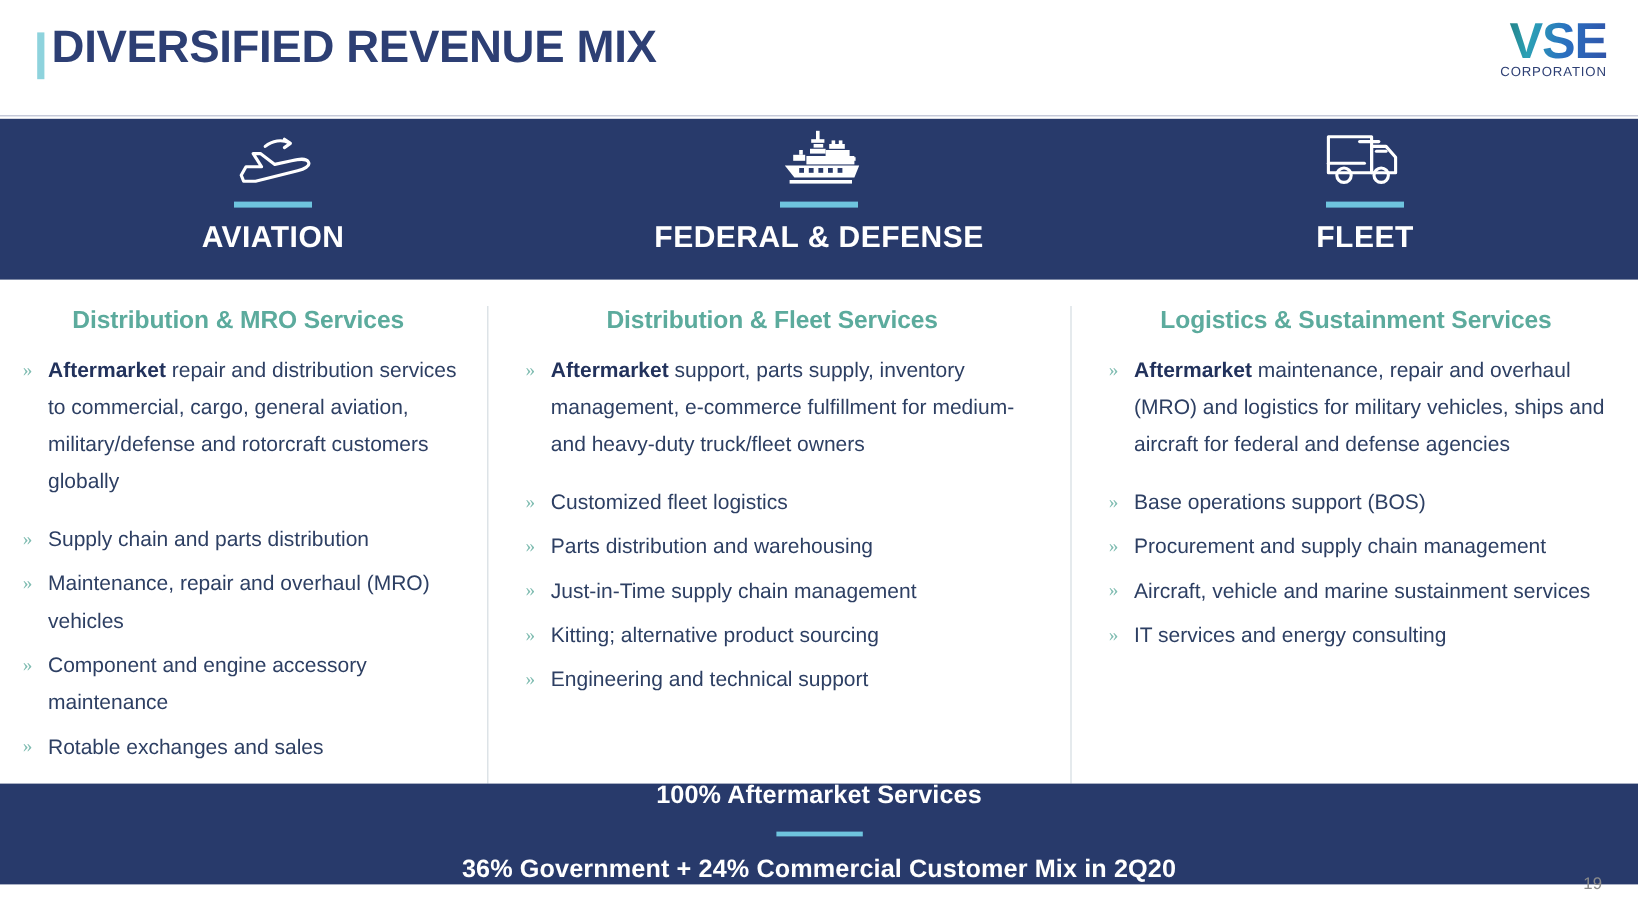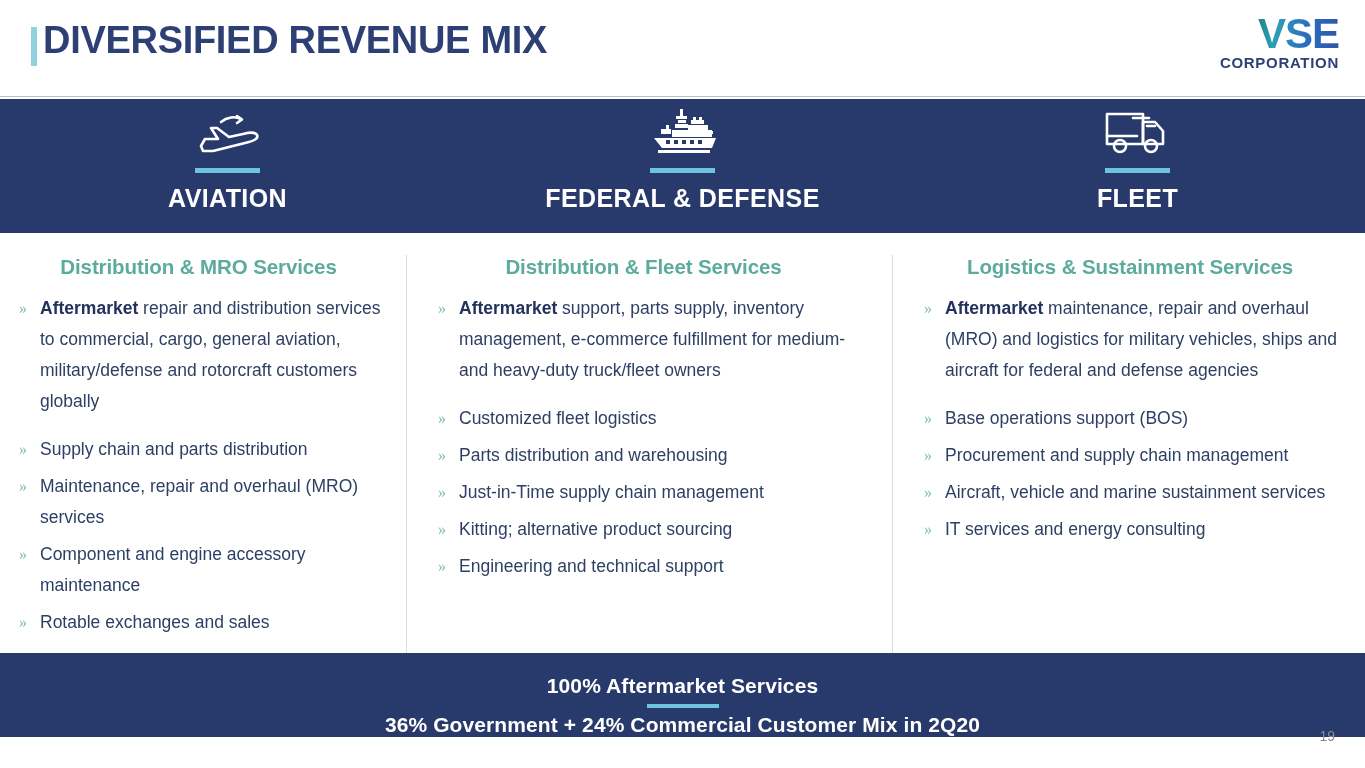--- a/index.html
+++ b/index.html
@@ -63,22 +63,22 @@
     letter-spacing: -1px;
     background: linear-gradient(100deg, #134b43 0%, #1d6e68 22%, #2ba0b5 48%, #2a6fc0 72%, #2f53a8 100%);
     -webkit-background-clip: text;
     background-clip: text;
     color: transparent;
     text-align: right;
     display: block;
   }
   .logo-word {
     font-family: "Liberation Sans", sans-serif;
-    font-size: 15px;
-    font-weight: bold;
+    font-size: 11px;
+    font-weight: normal;
     letter-spacing: 0.7px;
     color: #2d3f74;
     text-align: right;
     display: block;
     margin-top: 2px;
   }
   .hairline {
     position: absolute;
     left: 0;
     top: 96px;
@@ -199,21 +199,21 @@
   .bottom-band {
     position: absolute;
     left: 0;
     top: 653px;
     width: 1365px;
     height: 84px;
     background: #283a6b;
     display: flex;
     flex-direction: column;
     align-items: center;
-    justify-content: flex-end;
+    justify-content: space-between;
   }
   .bb-line1 {
     font-family: "Liberation Sans", sans-serif;
     font-size: 21px;
     font-weight: bold;
     color: #ffffff;
     letter-spacing: 0.1px;
     margin-top: -2px;
   }
   .bb-rule {
@@ -322,21 +322,21 @@
         <div class="bullet bullet-lead">
           <span class="bullet-mark">»</span>
           <span class="bullet-text"><b>Aftermarket</b><span> repair and distribution services to commercial, cargo, general aviation, military/defense and rotorcraft customers globally</span></span>
         </div>
         <div class="bullet">
           <span class="bullet-mark">»</span>
           <span class="bullet-text">Supply chain and parts distribution</span>
         </div>
         <div class="bullet">
           <span class="bullet-mark">»</span>
-          <span class="bullet-text">Maintenance, repair and overhaul (MRO) services</span>
+          <span class="bullet-text">Maintenance, repair and overhaul (MRO) vehicles</span>
         </div>
         <div class="bullet">
           <span class="bullet-mark">»</span>
           <span class="bullet-text">Component and engine accessory maintenance</span>
         </div>
         <div class="bullet">
           <span class="bullet-mark">»</span>
           <span class="bullet-text">Rotable exchanges and sales</span>
         </div>
       </div>

